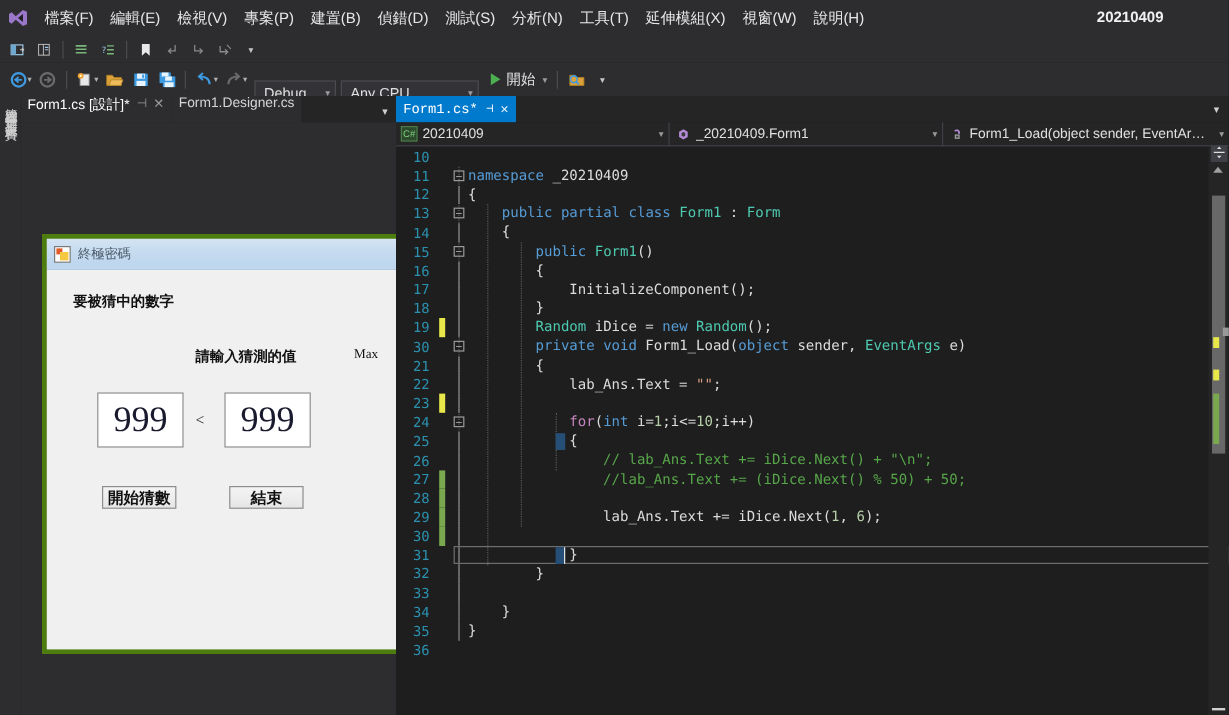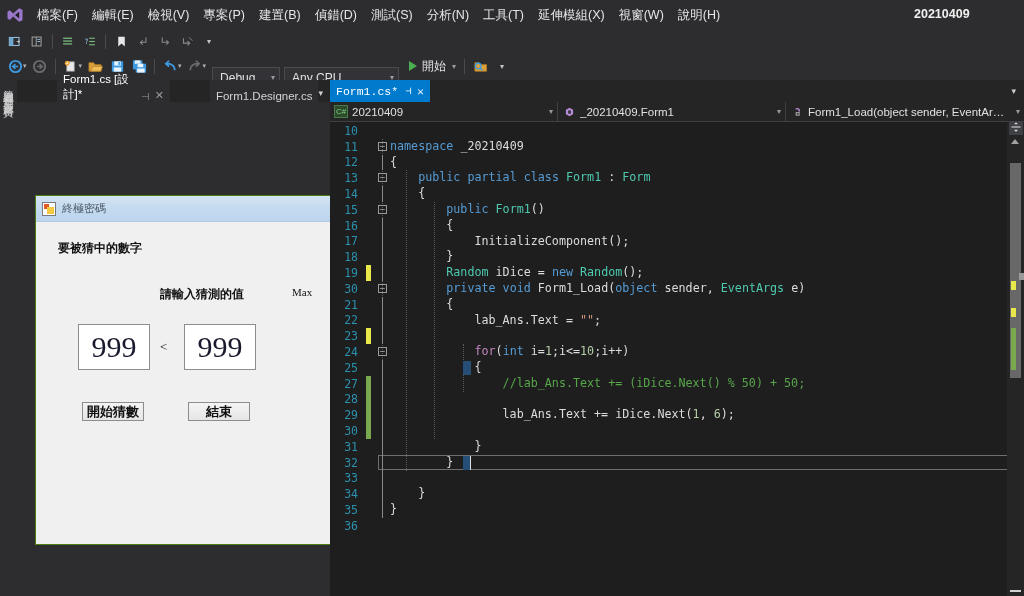--- a/index.html
+++ b/index.html
@@ -81,35 +81,35 @@
   
   .designer-pane {
     position: absolute; left: 17px; top: 80px; width: 313px; height: 516px;
     background: #252526;
   }
   .dz-tabstrip {
     position: absolute; left: 0; top: 0; width: 313px; height: 22px;
     background: #252526; display: flex; align-items: flex-end;
   }
   .dz-tab {
-    height: 22px; display: flex; align-items: flex-end; padding: 0 6px;
-    font-size: 11.5px; color: #d4d4d4; background: #2d2d30; cursor: default; margin-left: 40px;
+    height: 22px; display: flex; align-items: flex-start; padding: 0 6px;
+    font-size: 11.5px; color: #d4d4d4; background: #2d2d30; cursor: default;
   }
   .dz-tab.active { background: #2d2d30; color: #ffffff; }
   .dz-tab .pin { color: #9a9a9a; font-size: 10px; margin-left: 6px; }
   .dz-tab .x  { color: #9a9a9a; font-size: 11px; margin-left: 5px; }
   .dz-tab-drop { margin-left: auto; color: #cfcfcf; font-size: 9px; padding: 0 7px 4px 0; }
 
   .designer-surface {
     position: absolute; left: 0; top: 22px; width: 313px; height: 494px;
     background: #2d2d30;
   }
   .winform {
     position: absolute; left: 18px; top: 93px; width: 312px; height: 350px;
-    background: #f0f0f0; border: 1px solid #4d7c0f;
+    background: #f0f0f0; border: 4px solid #4d7c0f;
     overflow: hidden;
   }
   .wf-title {
     height: 26px;
     background: linear-gradient(to bottom, #d4e4f3 0%, #c4daef 50%, #bcd6ee 100%);
     display: flex; align-items: center; padding-left: 6px;
     border-bottom: 1px solid #b3cbe0;
   }
   .wf-ico {
     width: 14px; height: 14px; margin-right: 6px; position: relative;
@@ -622,20 +622,28 @@
         </div>
         <div class="code-row">
           <div class="ln">25</div>
           <div class="mark"></div>
           <div class="glyph">
             <div class="vline"></div>
           </div>
           <div class="codetext">            {</div>
         </div>
         <div class="code-row">
+          <div class="ln">26</div>
+          <div class="mark"></div>
+          <div class="glyph">
+            <div class="vline"></div>
+          </div>
+          <div class="codetext">                <span class="com">// lab_Ans.Text += iDice.Next() + "\n";</span></div>
+        </div>
+        <div class="code-row">
           <div class="ln">27</div>
           <div class="mark">
             <div class="chg green"></div>
           </div>
           <div class="glyph">
             <div class="vline"></div>
           </div>
           <div class="codetext">                <span class="com">//lab_Ans.Text += (iDice.Next() % 50) + 50;</span></div>
         </div>
         <div class="code-row">

